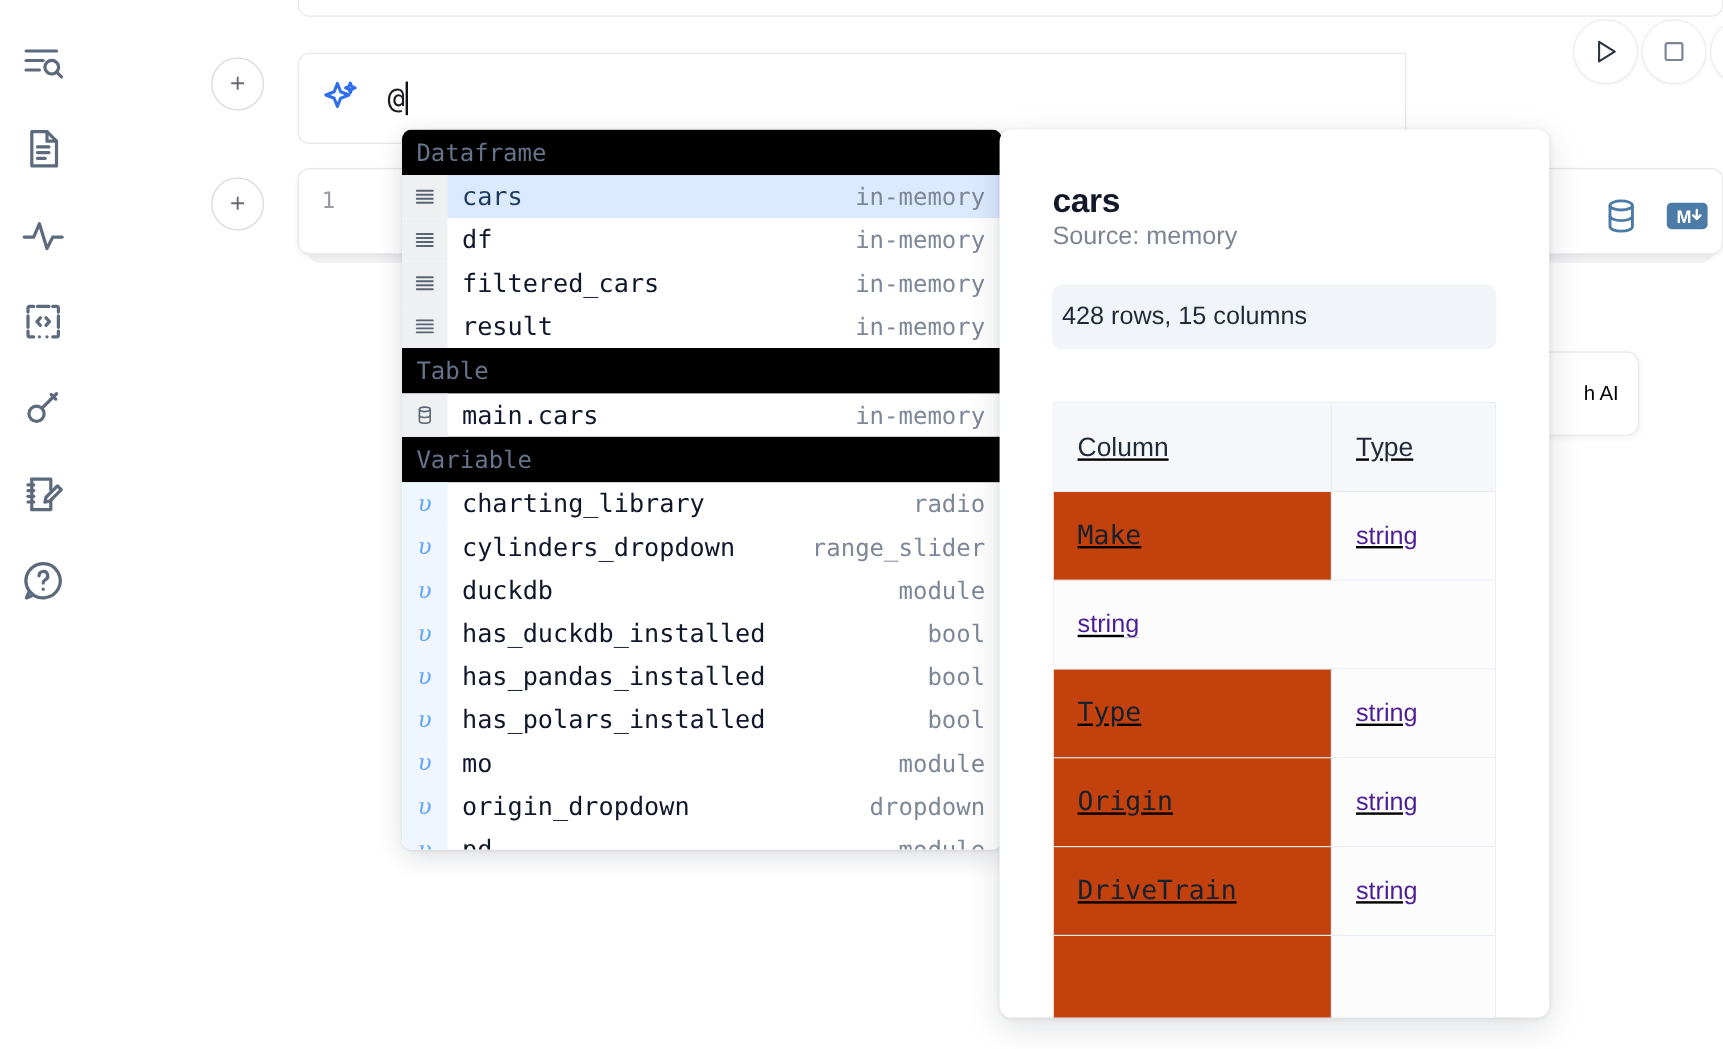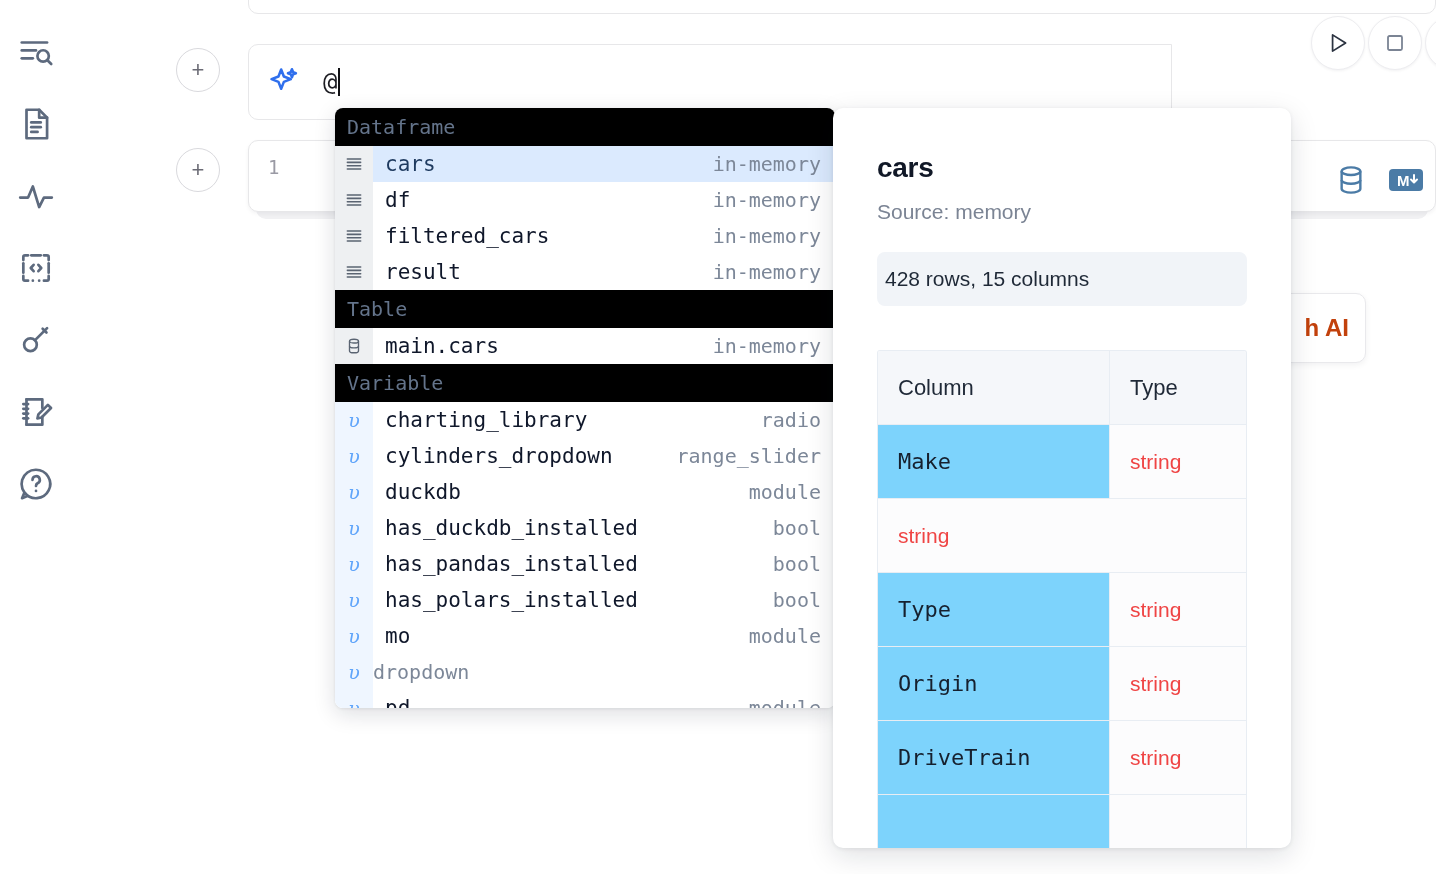--- a/index.html
+++ b/index.html
@@ -105,21 +105,21 @@
   #md-icon { left: 1388px; top: 166px; }
 
   
   .ai-card {
     position: absolute; left: 1214px; top: 293px; width: 152px; height: 70px;
     background: #fff; border: 1px solid #e9e9ec; border-radius: 10px;
     box-shadow: 0 2px 6px rgba(16,24,40,.06);
     display: flex; align-items: center; justify-content: flex-end;
     padding-right: 16px;
   }
-  .ai-card-label { font-size: 24px; font-weight: 700; color: #c2410c; }
+  .ai-card-label { font-size: 17px; font-weight: 400; color: #000000; }
 
   
   .ac-popup {
     position: absolute; left: 335px; top: 108px; width: 500px; height: 600px;
     background: #fff; border-radius: 8px;
     box-shadow: 0 6px 22px rgba(16,24,40,.14), 0 1px 3px rgba(16,24,40,.08);
     overflow: hidden;
     font-family: "DejaVu Sans Mono", monospace;
   }
   .ac-section {
@@ -153,45 +153,45 @@
   }
 
   
   .preview {
     position: absolute; left: 833px; top: 108px; width: 458px; height: 740px;
     background: #fff; border-radius: 10px;
     box-shadow: 0 8px 28px rgba(16,24,40,.13), 0 1px 4px rgba(16,24,40,.08);
     overflow: hidden; padding: 44px 44px 0 44px;
   }
   .pv-title { font-size: 28px; font-weight: 700; color: #111827; letter-spacing: -.3px; }
-  .pv-source { font-size: 21px; color: #7b8494; margin-top: 16px; }
+  .pv-source { font-size: 21px; color: #7b8494; margin-top: 1px; }
   .pv-stats {
     margin-top: 28px; height: 54px; background: #f1f4f8; border-radius: 8px;
     display: flex; align-items: center; padding-left: 8px;
     font-size: 21px; color: #1f2937;
   }
   .pv-table {
     margin-top: 44px; border: 1px solid #e8edf3; border-bottom: none;
-    border-radius: 3px 3px 0 0; overflow: hidden;
+    border-radius: 3px 3px 0 0; overflow: hidden; text-decoration: underline;
   }
   .pv-tr { display: flex; }
   .pv-th, .pv-td {
     border-bottom: 1px solid #e8edf3; height: 74px;
     display: flex; align-items: center; padding-left: 20px;
   }
   .pv-th { background: #f5f7fa; }
   .pv-c0 { flex: 0 0 232px; border-right: 1px solid #e8edf3; }
   .pv-c1 { flex: 1 1 auto; }
   .pv-th .pv-label { font-size: 22px; color: #1f2937; }
-  .pv-td.col-cell { background: #7dd3fc; }
+  .pv-td.col-cell { background: #c2410c; }
   .pv-td.col-cell .pv-val {
     font-family: "DejaVu Sans Mono", monospace; font-size: 22px; color: #16202e;
   }
   .pv-td.type-cell { background: #fcfcfd; }
-  .pv-td.type-cell .pv-val { font-size: 21px; color: #ef4444; }
+  .pv-td.type-cell .pv-val { font-size: 21px; color: #4c1d95; }
 </style>
 </head>
 <body>
 
 <div id="root">
 
   <div class="rail">
     <div class="rail-btn">
       <svg width="38" height="38" viewBox="0 0 24 24" fill="none" stroke="#5d6a7e" stroke-width="1.7" stroke-linecap="round">
         <line x1="3" y1="6" x2="19" y2="6"></line>
@@ -420,20 +420,21 @@
         <div class="ac-gutter var">
           <span class="vglyph">υ</span>
         </div>
         <div class="ac-name">mo</div>
         <div class="ac-type">module</div>
       </div>
       <div class="ac-row">
         <div class="ac-gutter var">
           <span class="vglyph">υ</span>
         </div>
+        <div class="ac-name">origin_dropdown</div>
         <div class="ac-type">dropdown</div>
       </div>
       <div class="ac-row">
         <div class="ac-gutter var">
           <span class="vglyph">υ</span>
         </div>
         <div class="ac-name">pd</div>
         <div class="ac-type">module</div>
       </div>
     </div>

